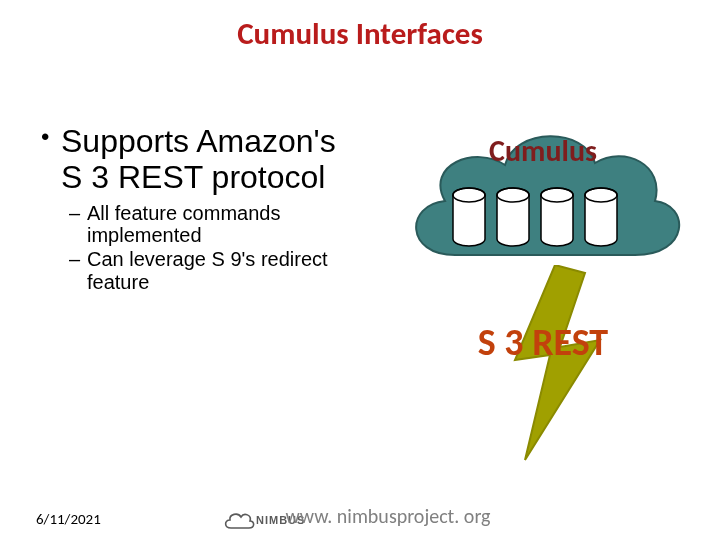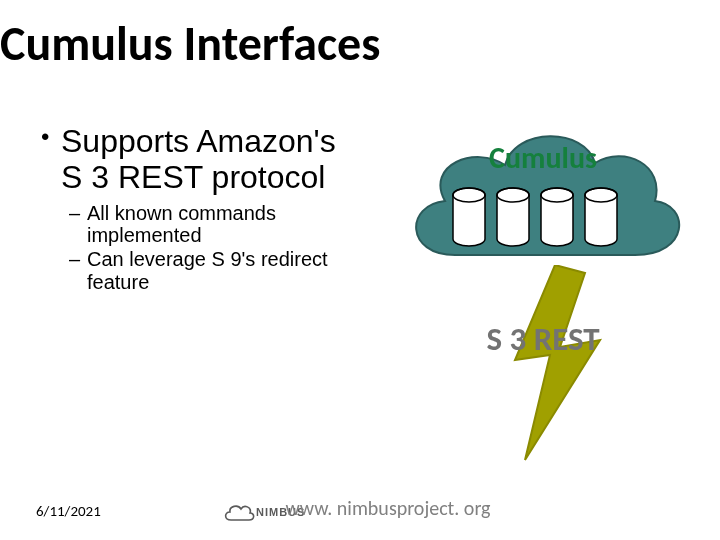--- a/index.html
+++ b/index.html
@@ -16,25 +16,25 @@
     position: relative;
     width: 720px;
     height: 540px;
     box-sizing: border-box;
   }
   .title {
     position: absolute;
     top: 14px;
     left: 0;
     width: 720px;
-    text-align: left;
-    font-family: Calibri, Arial, sans-serif;
-    font-size: 48px;
+    text-align: center;
+    font-family: Calibri, Arial, sans-serif;
+    font-size: 31px;
     font-weight: 700;
-    color: #000000;
+    color: #b91c1c;
   }
   .left-col {
     position: absolute;
     top: 124px;
     left: 35px;
     width: 330px;
   }
   .b1 {
     font-size: 32px;
     line-height: 1.12;
@@ -71,28 +71,28 @@
     width: 296px;
     height: 360px;
   }
   .cloud {
     position: absolute;
     top: 0;
     left: 0;
   }
   .cloud-label {
     position: absolute;
-    top: 24px;
+    top: 17px;
     left: 0;
     width: 296px;
     text-align: center;
     font-family: Calibri, Arial, sans-serif;
     font-size: 30px;
     font-weight: 700;
-    color: #15803d;
+    color: #7f1d1d;
   }
   .cyl-row {
     position: absolute;
     top: 72px;
     left: 56px;
     width: 200px;
     display: flex;
     gap: 8px;
   }
   .cyl {
@@ -105,28 +105,28 @@
     top: 150px;
     left: 100px;
   }
   .s3-label {
     position: absolute;
     top: 204px;
     left: 0;
     width: 296px;
     text-align: center;
     font-family: Calibri, Arial, sans-serif;
-    font-size: 33px;
+    font-size: 38px;
     font-weight: 700;
-    color: #737373;
+    color: #c2410c;
   }
   .footer {
     position: absolute;
     left: 0;
-    bottom: 14px;
+    bottom: 6px;
     width: 696px;
     height: 36px;
   }
   .date {
     position: absolute;
     left: 36px;
     bottom: 6px;
     font-family: Calibri, Arial, sans-serif;
     font-size: 15px;
     color: #000;
@@ -160,21 +160,21 @@
 </style>
 </head>
 <body>
 
 <div class="slide">
 
   <div class="title">Cumulus Interfaces</div>
 
   <div class="left-col">
     <div class="b1">Supports Amazon's S 3 REST protocol</div>
-    <div class="b2">All known commands implemented</div>
+    <div class="b2">All feature commands implemented</div>
     <div class="b2">Can leverage S 9's redirect feature</div>
     <div class="gap"></div>
   </div>
 
   <div class="right-col">
     <svg class="cloud" width="296" height="170" viewBox="0 0 296 170">
       <path d="M 60 140
                C 10 140 10 90 50 86
                C 30 50 80 30 110 50
                C 120 12 190 12 200 48

